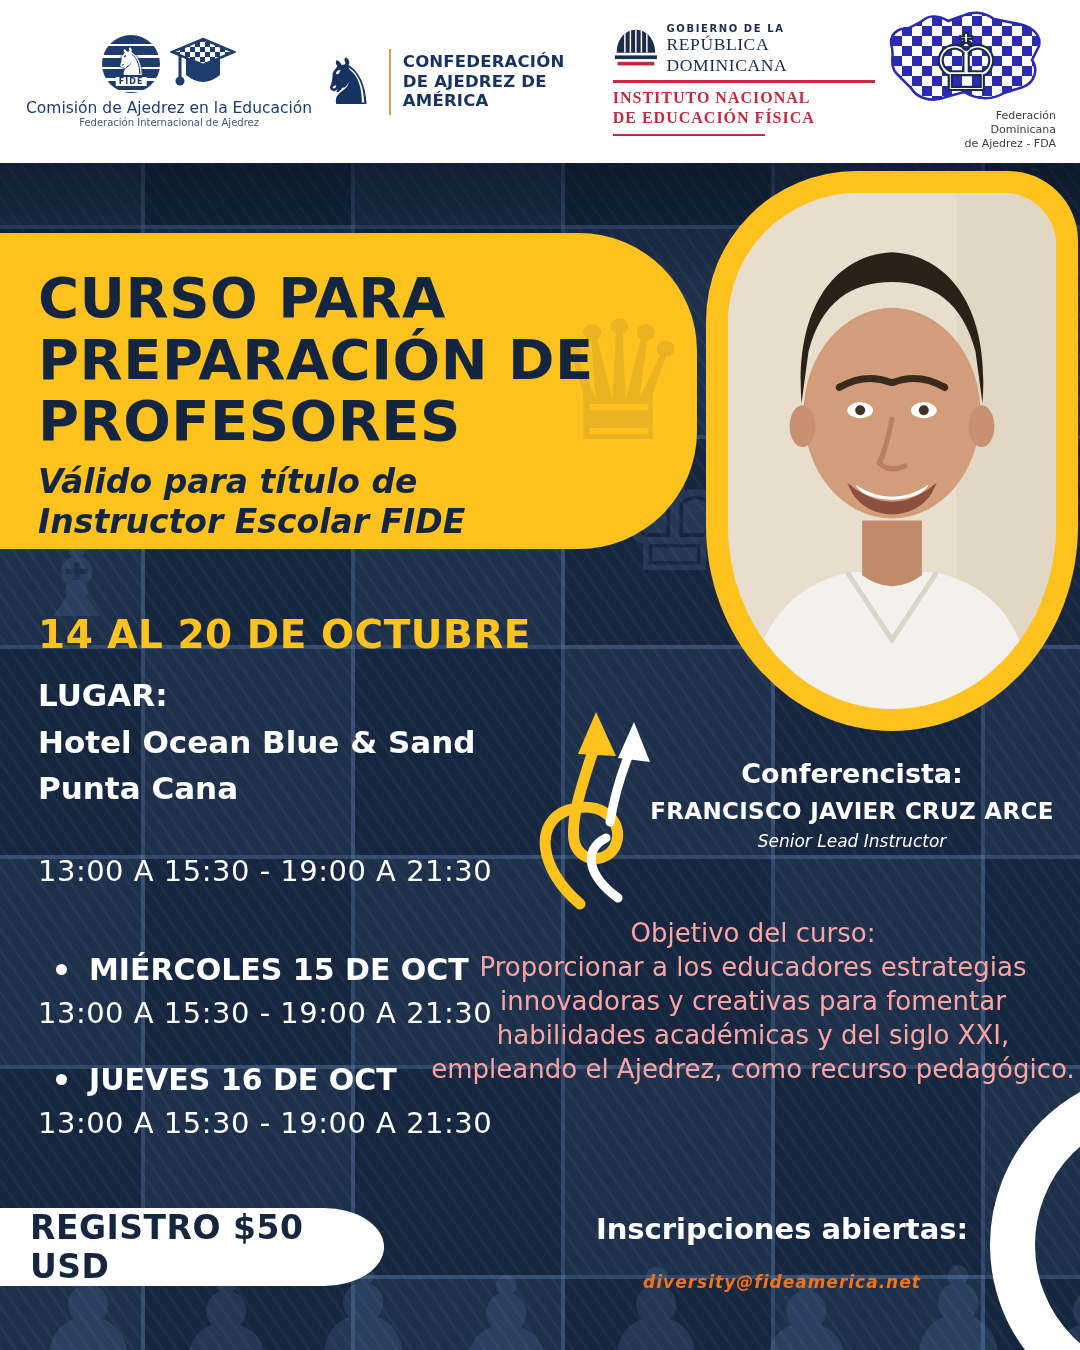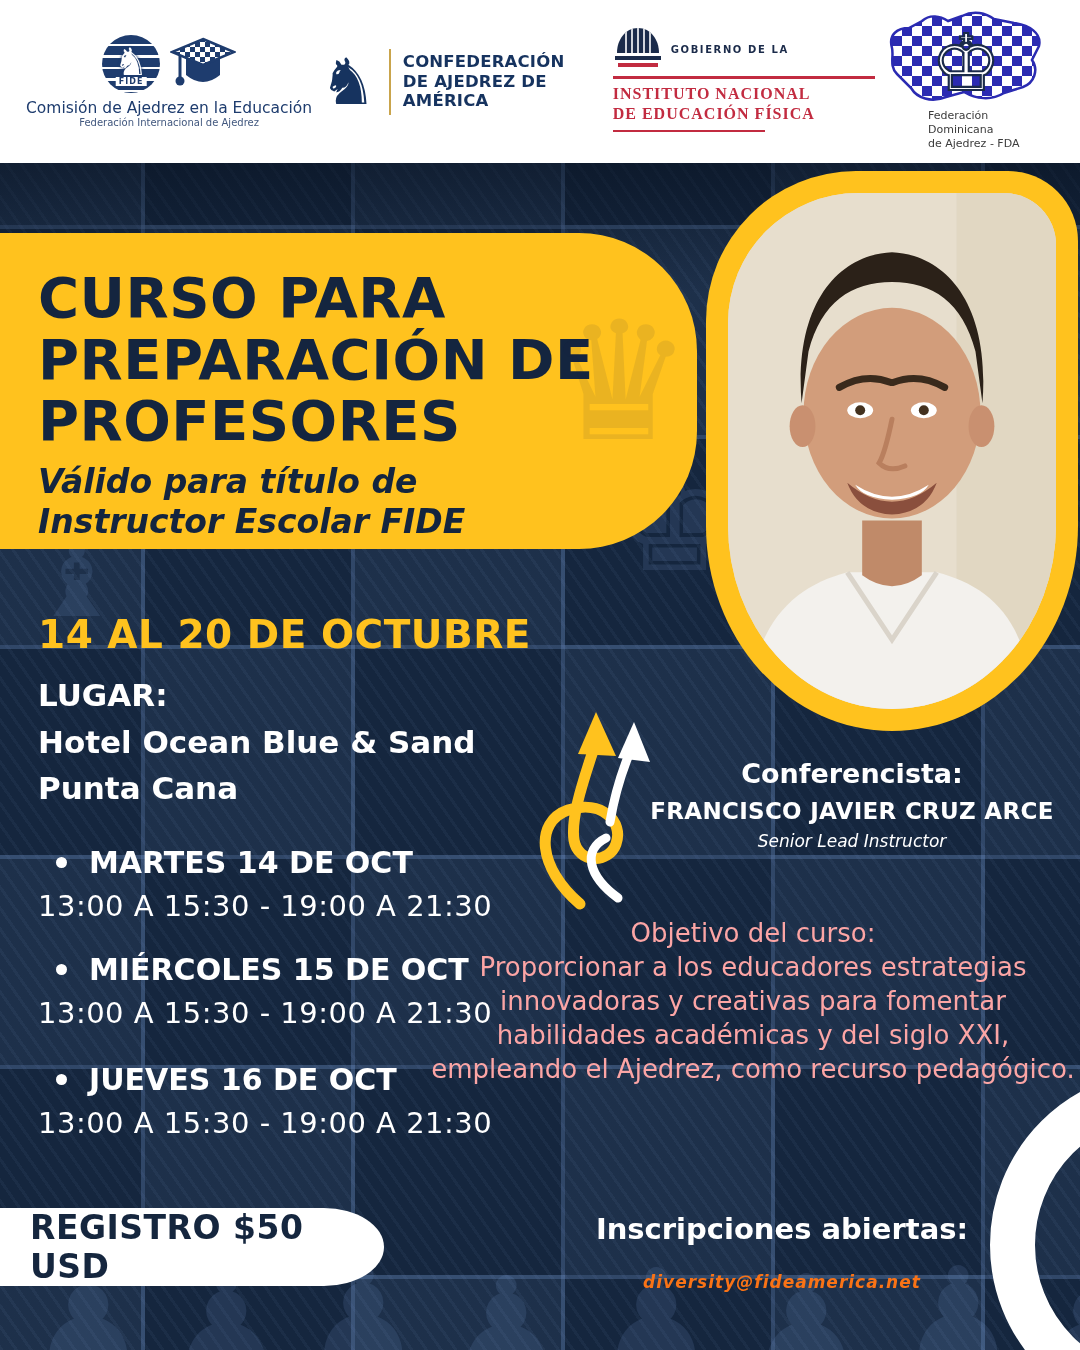--- a/index.html
+++ b/index.html
@@ -48,21 +48,21 @@
   .cca-text{font-size:16.5px;font-weight:bold;color:#16335F;line-height:1.18;letter-spacing:.2px;}
   .lg-gov{width:262px;align-items:flex-start;margin-left:41px;}
   .gov-top{display:flex;align-items:center;gap:8px;}
   .gov-top-text .g1{font-size:10px;font-weight:bold;letter-spacing:1.6px;color:#1B2B4A;}
   .gov-top-text .g2{font-size:17.5px;color:#1B2B4A;font-family:"Liberation Serif","DejaVu Serif",serif;letter-spacing:.6px;}
   .red-rule{height:3px;background:#C22B40;width:100%;margin:4px 0 5px 0;}
   .red-rule.short{height:2px;width:58%;margin-top:6px;}
   .gov-red{font-family:"Liberation Serif","DejaVu Serif",serif;font-weight:bold;
     color:#C22B40;font-size:16px;letter-spacing:1px;line-height:1.25;}
   .lg-fda{position:relative;width:172px;height:152px;}
-  .fda-text{position:absolute;right:-2px;bottom:6px;width:128px;text-align:left;
+  .fda-text{position:absolute;right:-2px;bottom:6px;width:128px;text-align:right;
     font-size:11px;color:#3c3c3c;line-height:1.3;background:rgba(255,255,255,.88);}
   
   .title-banner{
     position:absolute;left:0;top:233px;width:697px;height:316px;z-index:2;
     background:#FFC21E;border-radius:0 118px 118px 0;
   }
   .title-banner h1{
     margin:34px 0 0 38px;font-size:56px;line-height:1.10;letter-spacing:.5px;
     color:#14253F;font-weight:bold;position:relative;z-index:4;
   }
@@ -186,20 +186,21 @@
               <line x1="19" y1="2" x2="19" y2="27"></line>
             <line x1="25" y1="0" x2="25" y2="27"></line>
               <line x1="31" y1="2" x2="31" y2="27"></line>
             <line x1="37" y1="4" x2="37" y2="27"></line>
           </g>
           <rect x="2" y="30" width="46" height="4" fill="#1B2B4A"></rect>
           <rect x="5" y="37" width="40" height="4" fill="#C22B40"></rect>
         </svg>
         <div class="gov-top-text">
           <div class="g1">GOBIERNO DE LA</div>
+          <div class="g2">REPÚBLICA DOMINICANA</div>
         </div>
       </div>
       <div class="red-rule"></div>
       <div class="gov-red">INSTITUTO NACIONAL</div>
       <div class="gov-red">DE EDUCACIÓN FÍSICA</div>
       <div class="red-rule short"></div>
     </div>
 
     <div class="lg-fda">
       <svg width="168" height="118" viewBox="0 0 168 118">
@@ -258,24 +259,20 @@
 
   <div class="date-line">14 AL 20 DE OCTUBRE</div>
 
   <div class="location">
     <div>LUGAR:</div>
     <div>Hotel Ocean Blue &amp; Sand</div>
     <div>Punta Cana</div>
   </div>
 
   <div class="schedule-item si-1">
-    <div class="day">
-        <span class="bullet-dot"></span>
-      <span>MARTES 14  DE OCT</span>
-      </div>
     <div class="time">13:00 A  15:30 - 19:00 A 21:30</div>
   </div>
   <div class="schedule-item si-2">
     <div class="day">
         <span class="bullet-dot"></span>
       <span>MIÉRCOLES 15 DE OCT</span>
       </div>
     <div class="time">13:00 A 15:30 - 19:00 A 21:30</div>
   </div>
   <div class="schedule-item si-3">

